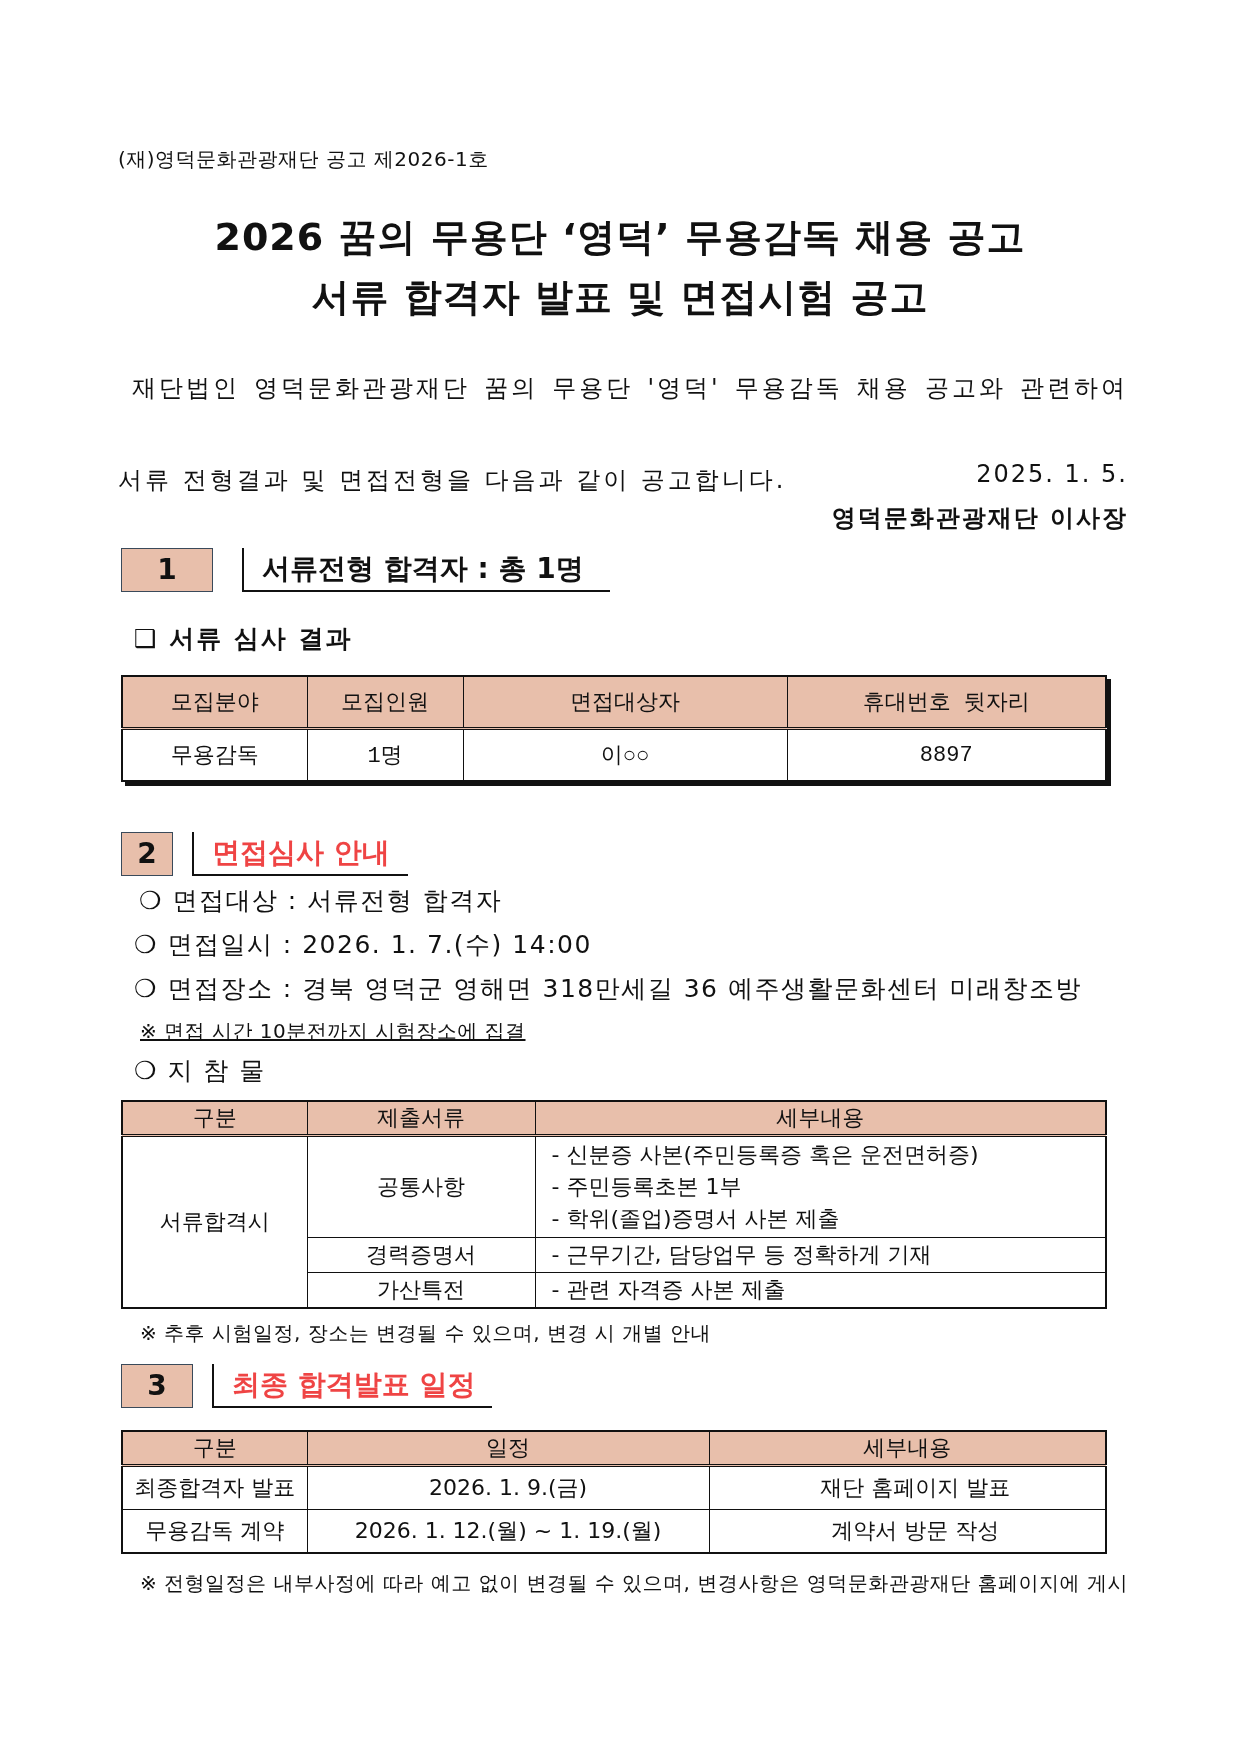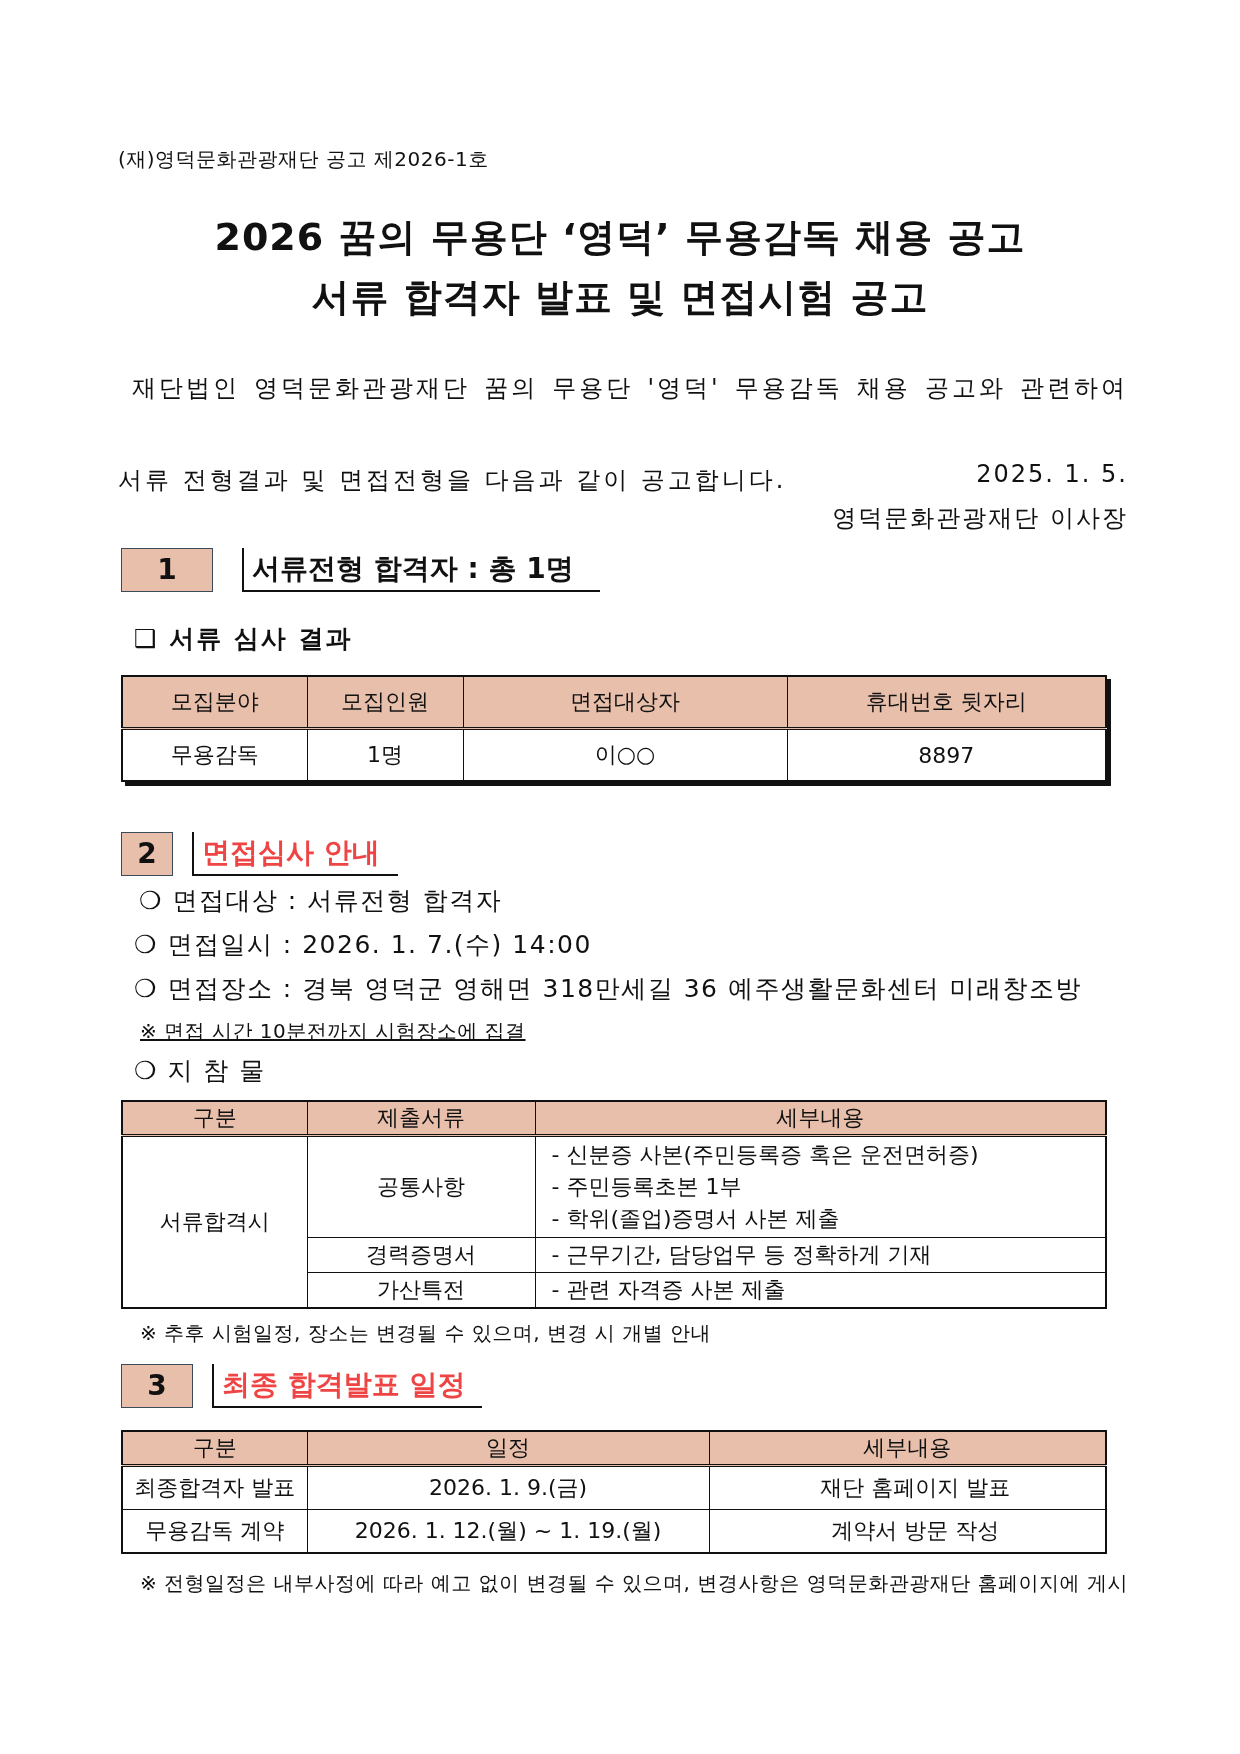--- a/index.html
+++ b/index.html
@@ -9,41 +9,41 @@
   }
   .abs { position: absolute; }
   .notice-no { left: 118px; top: 146px; font-size: 20px; letter-spacing: 0.5px; }
   .title { left: 0; width: 1240px; text-align: center; font-weight: bold; font-size: 38px; letter-spacing: 1px; }
   .t1 { top: 212px; }
   .t2 { top: 272px; }
   .intro { left: 118px; width: 1010px; font-size: 24px; letter-spacing: 3px; line-height: 44px; }
   .intro1 { top: 366px; text-align: justify; text-align-last: justify; padding-left: 14px; width: 996px; }
   .intro2 { top: 410px; margin-top: 48px; }
   .date { right: 112px; top: 460px; font-size: 24px; letter-spacing: 2px; }
-  .signer { right: 112px; top: 502px; font-size: 24px; font-weight: normal; letter-spacing: 2px; margin-left: 47px; }
+  .signer { right: 112px; top: 502px; font-size: 24px; font-weight: bold; letter-spacing: 2px; margin-left: 47px; }
 
   .sec-num {
     background: #e8bfab; border: 1.5px solid #3a4a5a; text-align: center;
     font-weight: bold; font-size: 28px; line-height: 42px; height: 42px;
   }
   .sec-head {
     border-left: 2px solid #111; border-bottom: 2px solid #111;
-    font-weight: bold; font-size: 28px; padding-left: 8px; line-height: 42px; height: 42px;
+    font-weight: bold; font-size: 28px; padding-left: 18px; line-height: 42px; height: 42px;
   }
   .sec-head.blue { color: #ef4444; }
 
   .bullet-sq { font-size: 25px; font-weight: bold; letter-spacing: 2px; }
   .line { font-size: 25px; letter-spacing: 1.5px; }
   .note-u { font-size: 20px; text-decoration: underline; letter-spacing: 0.5px; }
   .note { font-size: 20px; letter-spacing: 0.5px; }
 
   table { border-collapse: collapse; table-layout: fixed; }
   td, th { border: 1px solid #111; text-align: center; font-weight: normal; padding: 0; }
   th { background: #e8bfab; }
-  .tbl1 { left: 121px; top: 675px; width: 986px; font-size: 22px; border: 2px solid #111; box-shadow: 4px 4px 0 #111; }
+  .tbl1 { left: 121px; top: 675px; width: 986px; font-size: 22px; border: 2px solid #111; box-shadow: 4px 4px 0 #111; font-family: Liberation Mono, monospace; }
   .tbl1 th { height: 50px; border-bottom: 3px double #111; }
   .tbl1 td { height: 50px; }
 
   .tbl2 { left: 121px; top: 1100px; width: 986px; font-size: 22px; border: 2px solid #111; }
   .tbl2 th { height: 32px; border-bottom: 3px double #111; }
   .tbl2 td { height: 34px; }
   .tbl2 td.left { text-align: left; padding-left: 16px; }
   .tbl2 .detail-lines div { line-height: 32px; }
 
   .tbl3 { left: 121px; top: 1430px; width: 986px; font-size: 22px; border: 2px solid #111; }

